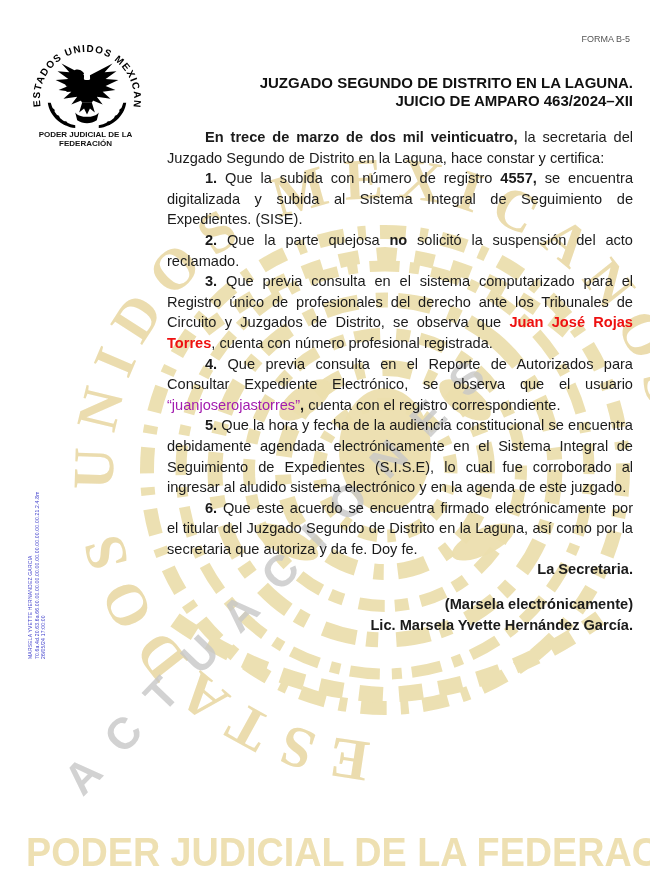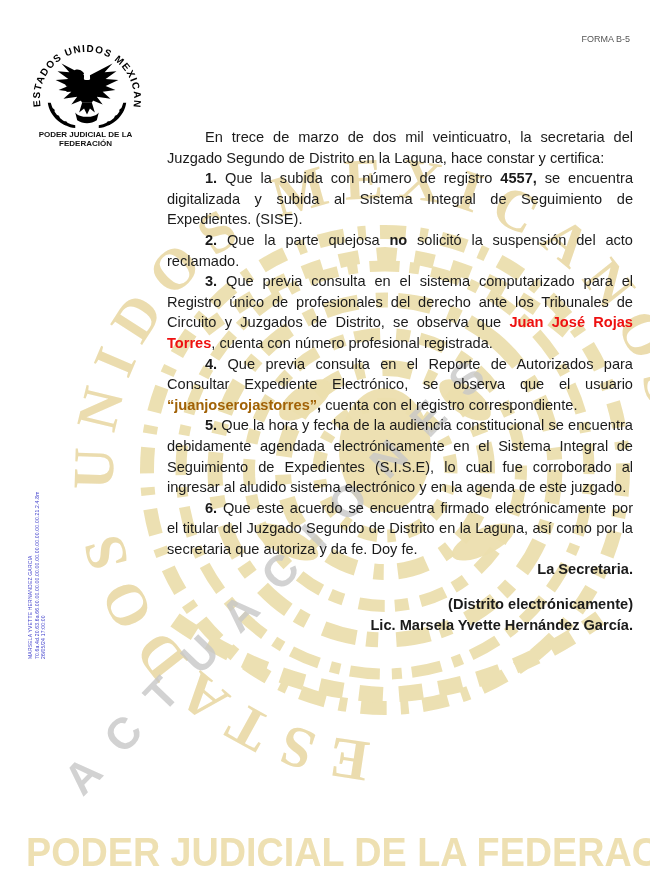--- a/index.html
+++ b/index.html
@@ -113,31 +113,35 @@
         <circle cx="30" cy="85" r="2"></circle>
         <circle cx="38" cy="91" r="2"></circle>
       <circle cx="95" cy="78" r="2"></circle>
         <circle cx="90" cy="85" r="2"></circle>
         <circle cx="82" cy="91" r="2"></circle>
     </g>
   </svg>
 
   <div id="seal-caption">PODER JUDICIAL DE LA FEDERACIÓN</div>
 
+  <div id="doc-title">
+    <div>JUZGADO SEGUNDO DE DISTRITO EN LA LAGUNA.</div>
+    <div>JUICIO DE AMPARO 463/2024–XII</div>
+  </div>
 
   <div id="body-text">
-    <p><span style="font-weight: normal;">En trece de marzo de dos mil veinticuatro,</span><span> la secretaria del Juzgado Segundo de Distrito en la Laguna, hace constar y certifica:</span></p>
+    <p><span style="font-weight: bold;">En trece de marzo de dos mil veinticuatro,</span><span> la secretaria del Juzgado Segundo de Distrito en la Laguna, hace constar y certifica:</span></p>
     <p><span style="font-weight: bold;">1.</span><span> Que la subida con número de registro </span><span style="font-weight: bold;">4557,</span><span> se encuentra digitalizada y subida al Sistema Integral de Seguimiento de Expedientes. (SISE).</span></p>
     <p><span style="font-weight: bold;">2.</span><span> Que la parte quejosa </span><span style="font-weight: bold;">no</span><span> solicitó la suspensión del acto reclamado.</span></p>
     <p><span style="font-weight: bold;">3.</span><span> Que previa consulta en el sistema computarizado para el Registro único de profesionales del derecho ante los Tribunales de Circuito y Juzgados de Distrito, se observa que </span><span style="font-weight: bold; color: rgb(238, 17, 17);">Juan José Rojas Torres</span><span>, cuenta con número profesional registrada.</span></p>
-    <p><span style="font-weight: bold;">4.</span><span> Que previa consulta en el Reporte de Autorizados para Consultar Expediente Electrónico, se observa que el usuario </span><span style="font-weight: bold; color: #a16207; margin-top: 45px;">“juanjoserojastorres”</span><span style="font-weight: bold;">,</span><span> cuenta con el registro correspondiente.</span></p>
+    <p><span style="font-weight: bold;">4.</span><span> Que previa consulta en el Reporte de Autorizados para Consultar Expediente Electrónico, se observa que el usuario </span><span style="font-weight: normal; color: #a21caf; margin-top: 45px;">“juanjoserojastorres”</span><span style="font-weight: bold;">,</span><span> cuenta con el registro correspondiente.</span></p>
     <p><span style="font-weight: bold;">5.</span><span> Que la hora y fecha de la audiencia constitucional se encuentra debidamente agendada electrónicamente en el Sistema Integral de Seguimiento de Expedientes (S.I.S.E), lo cual fue corroborado al ingresar al aludido sistema electrónico y en la agenda de este juzgado.</span></p>
     <p><span style="font-weight: bold;">6.</span><span> Que este acuerdo se encuentra firmado electrónicamente por el titular del Juzgado Segundo de Distrito en la Laguna, así como por la secretaria que autoriza y da fe. Doy fe.</span></p>
     <p class="center"><span style="font-weight: bold;">La Secretaria.</span></p>
-    <p class="center mt14"><span style="font-weight: bold;">(Distrito electrónicamente)</span></p>
+    <p class="center mt14"><span style="font-weight: bold;">(Marsela electrónicamente)</span></p>
     <p class="center"><span style="font-weight: bold; margin-left: 32px;">Lic. Marsela Yvette Hernández García.</span></p>
   </div>
 
   <div id="stamp">
     <div>MARSELA YVETTE HERNANDEZ GARCIA</div>
     <div>70.6a.4d.20.63.6a.66.00.00.00.00.00.00.00.00.00.00.00.00.21.2.4.8m</div>
     <div>26/05/24 17:00:00</div>
   </div>
 
 </div>

